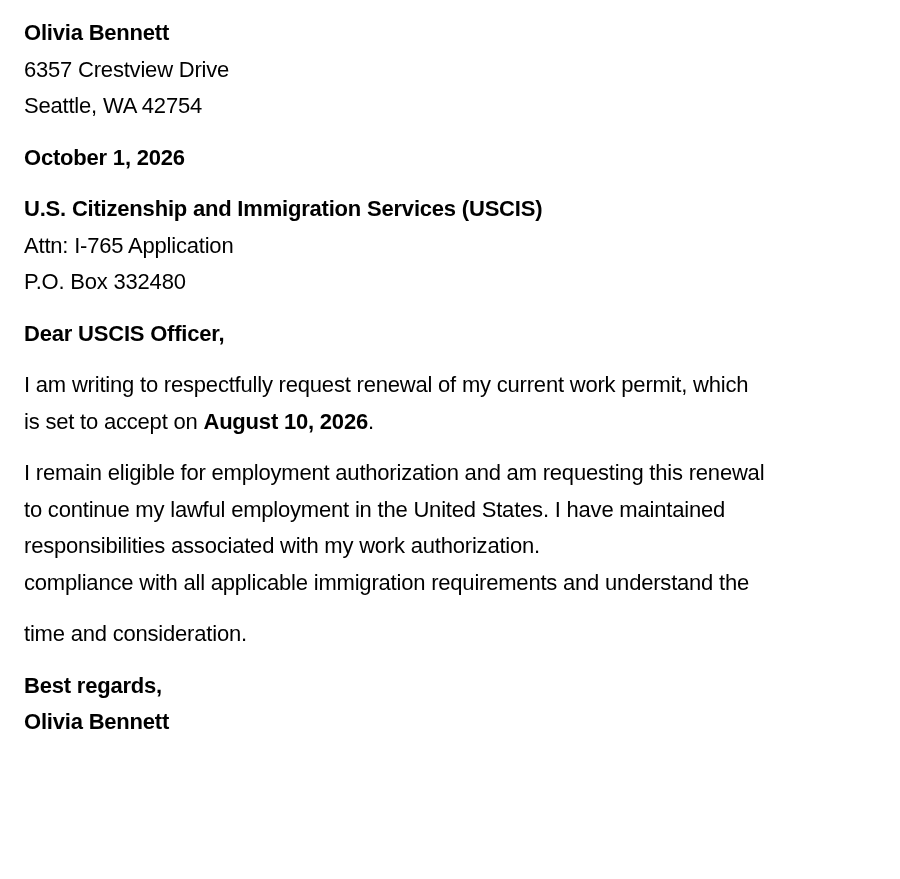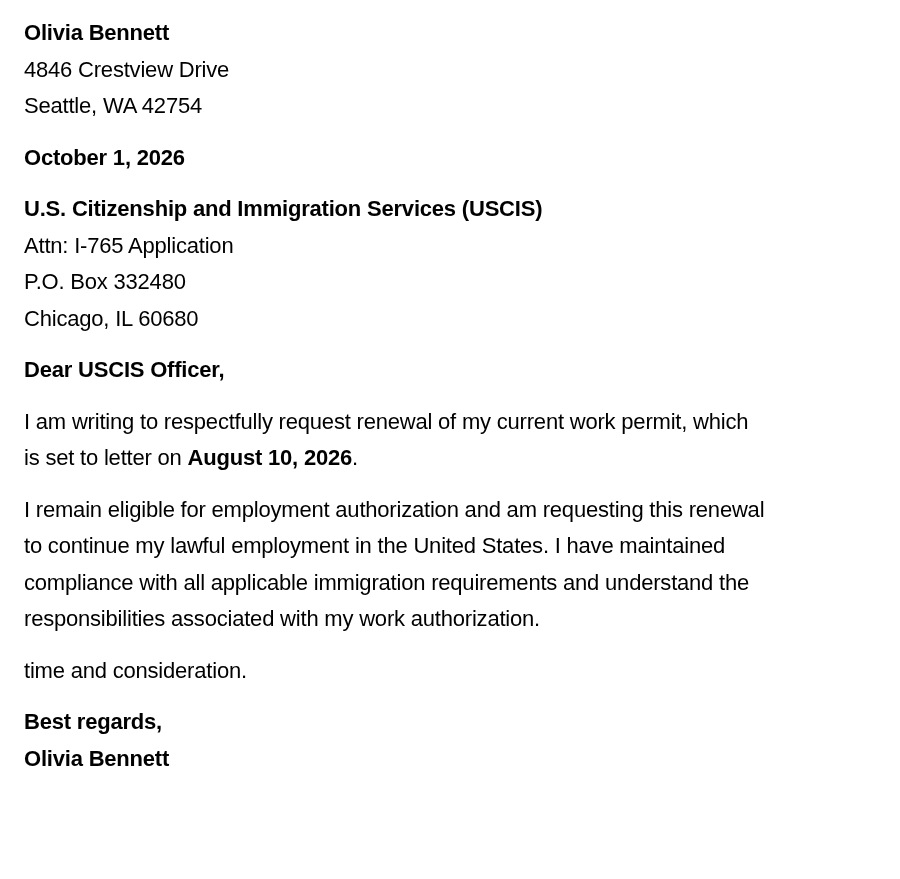--- a/index.html
+++ b/index.html
@@ -24,50 +24,49 @@
   .line { white-space: nowrap; }
   .b { font-weight: bold; }
 </style>
 </head>
 <body>
 
 <div class="page">
 
   <div class="block">
     <div class="line b">Olivia Bennett</div>
-    <div class="line">4846 Crestview Drive</div>
+    <div class="line">6357 Crestview Drive</div>
     <div class="line">Seattle, WA 42754</div>
   </div>
 
   <div class="block">
     <div class="line b">October 1, 2026</div>
   </div>
 
   <div class="block">
     <div class="line b">U.S. Citizenship and Immigration Services (USCIS)</div>
     <div class="line">Attn: I-765 Application</div>
     <div class="line">P.O. Box 332480</div>
-    <div class="line">Chicago, IL 60680</div>
   </div>
 
 
   <div class="block">
     <div class="line b">Dear USCIS Officer,</div>
   </div>
 
   <div class="block">
     <div class="line">I am writing to respectfully request renewal of my current work permit, which</div>
-    <div class="line"><span>is set to letter on </span><span class="b">August 10, 2026</span><span>.</span></div>
+    <div class="line"><span>is set to accept on </span><span class="b">August 10, 2026</span><span>.</span></div>
   </div>
 
   <div class="block">
     <div class="line">I remain eligible for employment authorization and am requesting this renewal</div>
     <div class="line">to continue my lawful employment in the United States. I have maintained</div>
+    <div class="line">responsibilities associated with my work authorization.</div>
     <div class="line">compliance with all applicable immigration requirements and understand the</div>
-    <div class="line">responsibilities associated with my work authorization.</div>
   </div>
 
   <div class="block">
     <div class="line">time and consideration.</div>
   </div>
 
   <div class="block">
     <div class="line b">Best regards,</div>
     <div class="line b">Olivia Bennett</div>
   </div>

